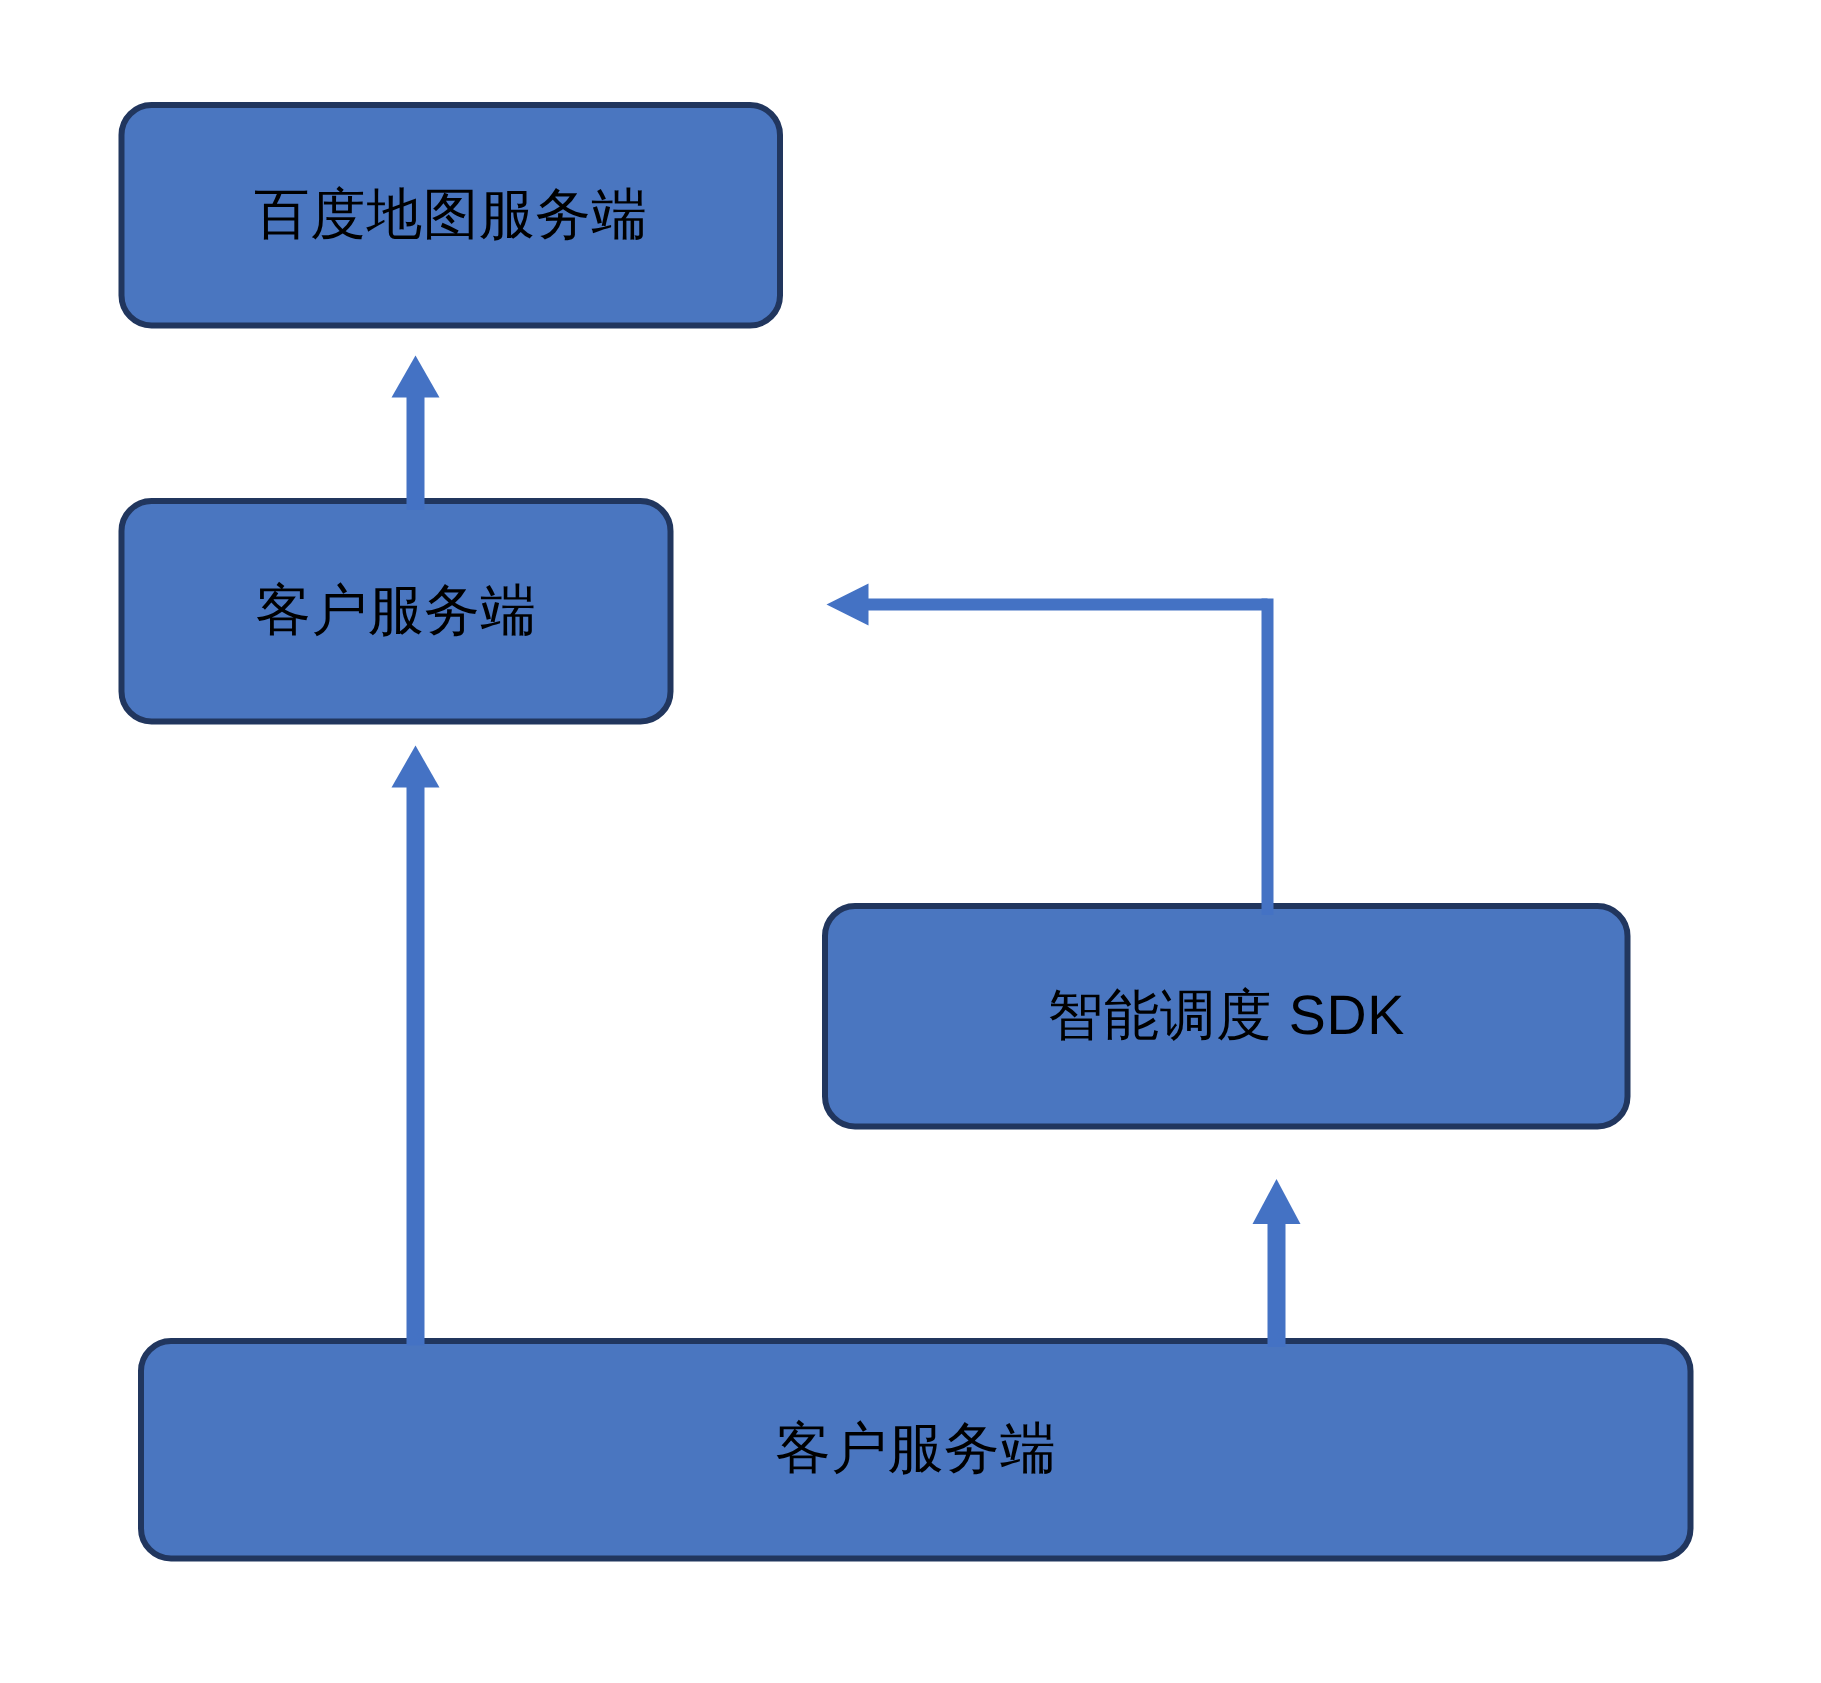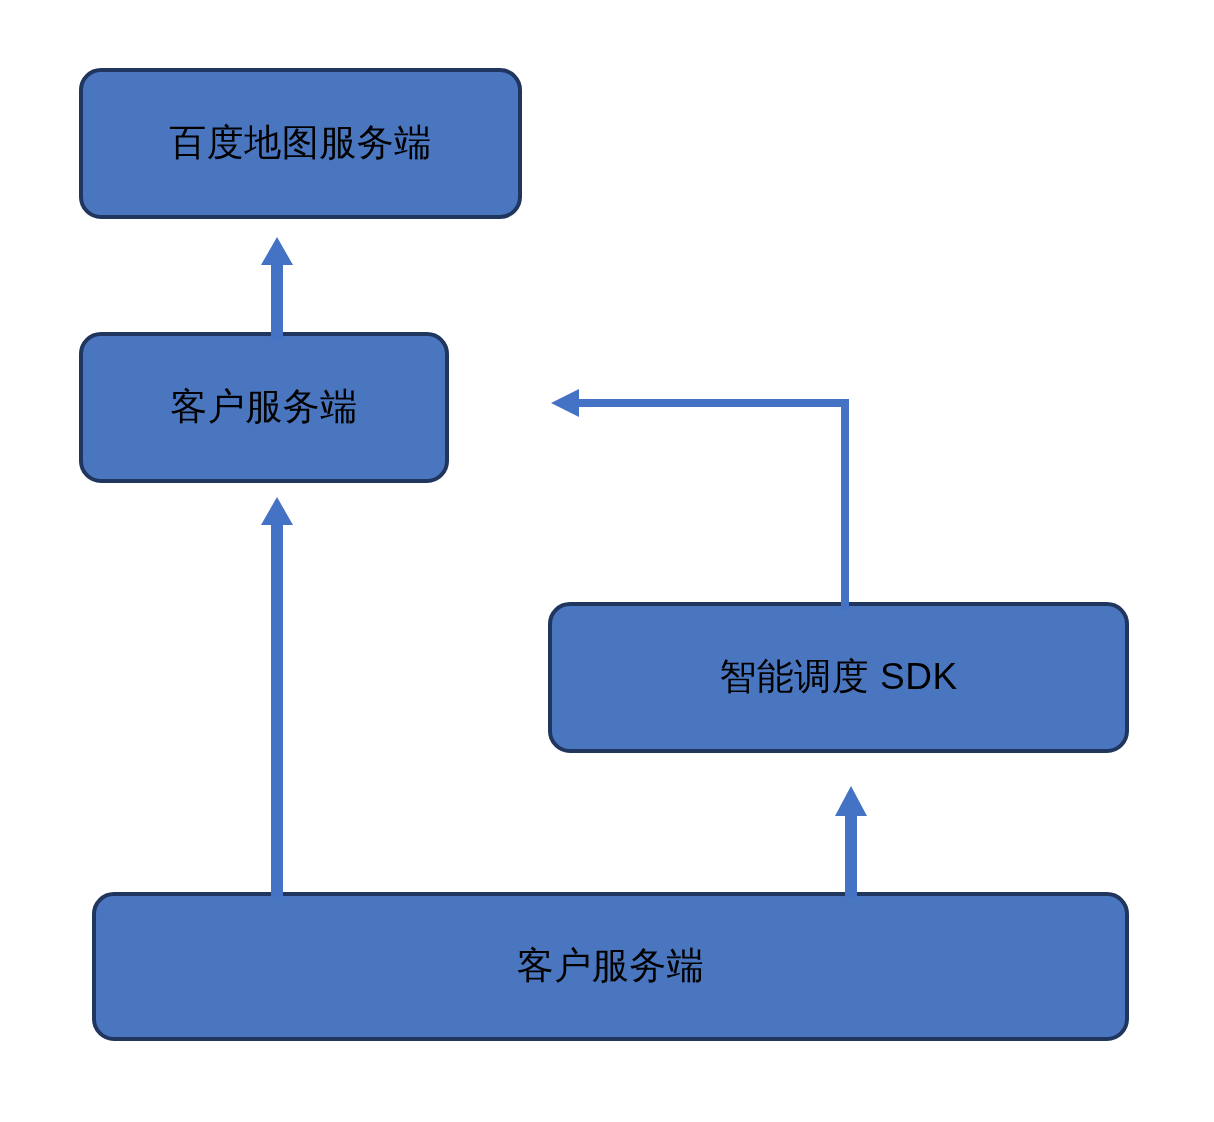--- a/index.html
+++ b/index.html
@@ -44,21 +44,21 @@
   }
   #node-client-server {
     left: 79px;
     top: 332px;
     width: 370px;
     height: 151px;
   }
   #node-scheduling-sdk {
     left: 548px;
     top: 602px;
-    width: 581px;
+    width: 539px;
     height: 151px;
   }
   #node-client-frontend {
     left: 92px;
     top: 892px;
     width: 1037px;
     height: 149px;
   }
   .connector {
     position: absolute;

